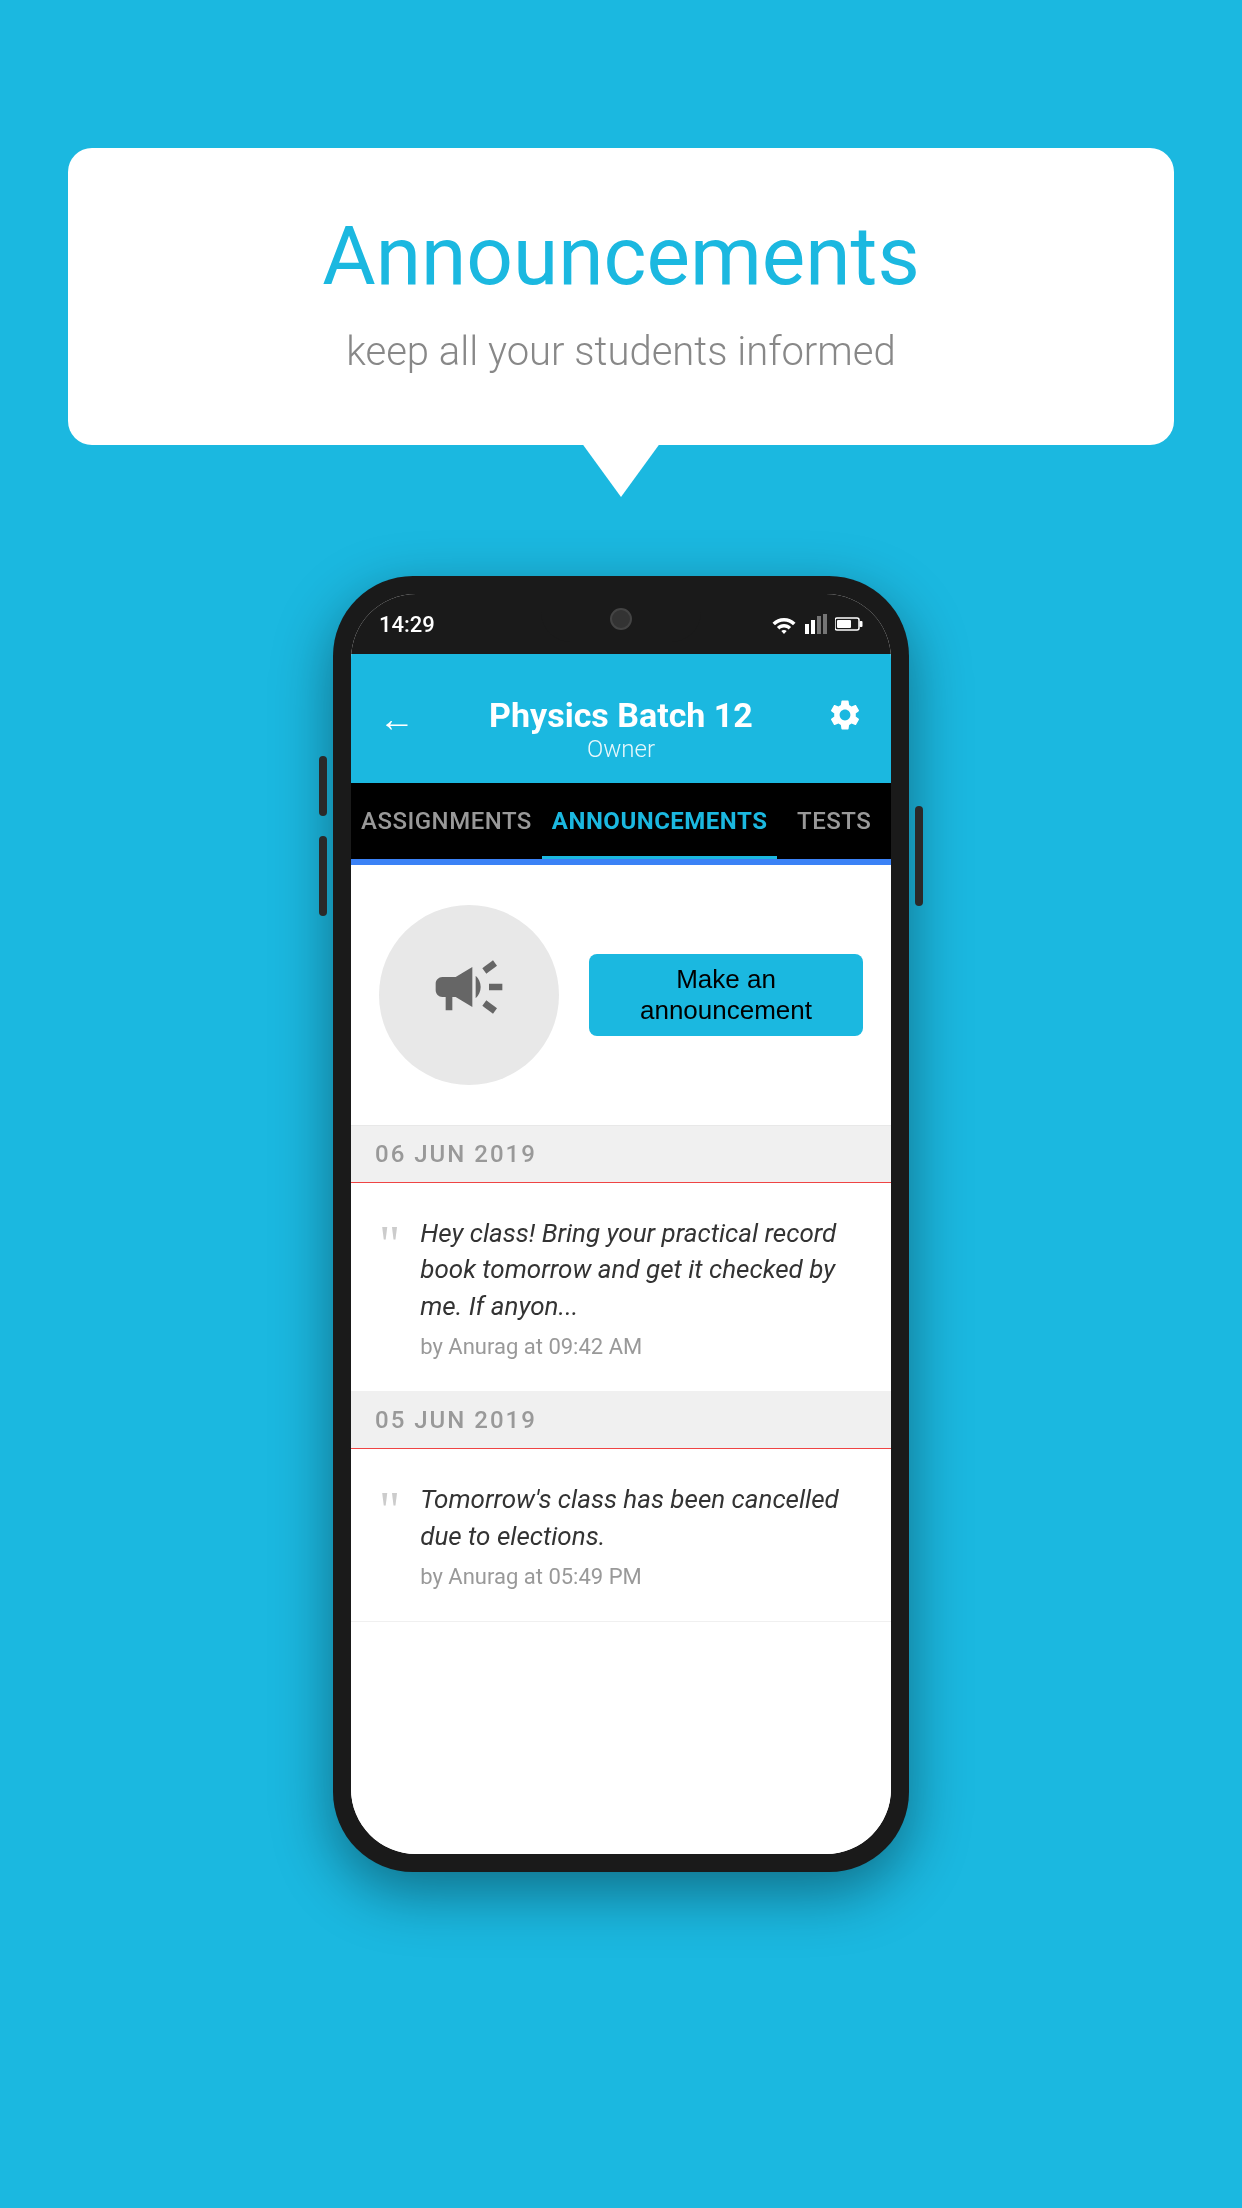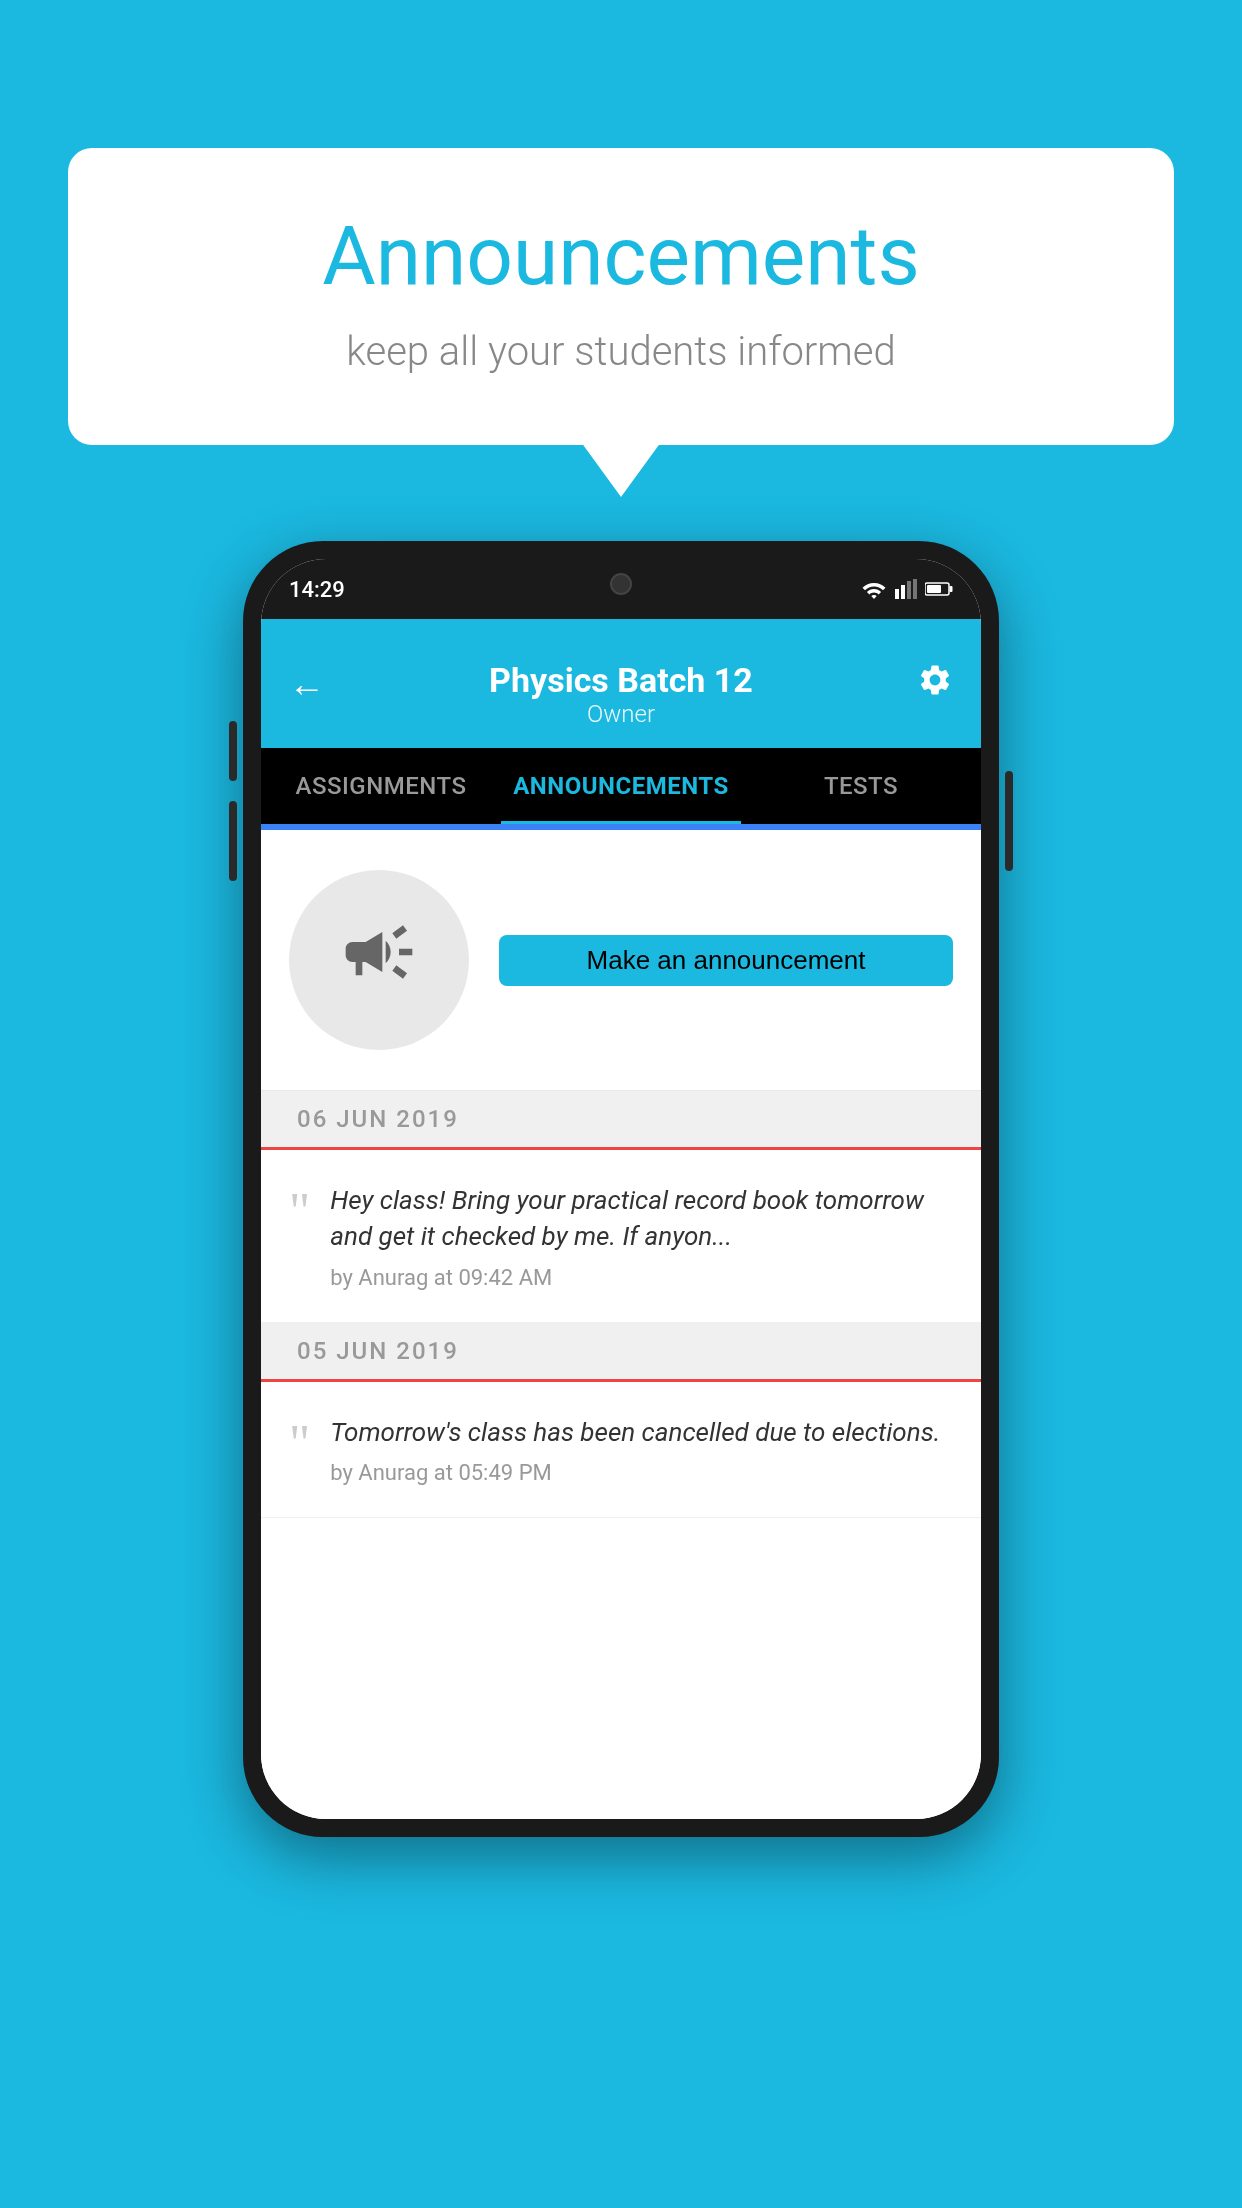--- a/index.html
+++ b/index.html
@@ -51,24 +51,24 @@
 
     .speech-bubble-subtitle {
       font-size: 40px;
       color: #888;
       font-weight: 300;
     }
 
     
     .phone-container {
       position: absolute;
-      top: 541px;
+      top: 576px;
       left: 50%;
       transform: translateX(-50%);
-      width: 756px;
+      width: 576px;
     }
 
     .phone-outer {
       background: #1a1a1a;
       border-radius: 80px;
       padding: 18px;
       box-shadow: 0 20px 60px rgba(0,0,0,0.4);
       position: relative;
     }
 
@@ -276,26 +276,26 @@
       padding: 10px 30px;
       font-size: 26px;
       font-weight: 500;
       cursor: pointer;
       width: 100%;
     }
 
     
     .date-separator {
       background: #f0f0f0;
-      padding: 14px 36px;
+      padding: 14px 24px;
       color: #999;
       font-size: 24px;
       letter-spacing: 2px;
       font-weight: 500;
-      border-bottom: 3px solid #ef4444;
+      border-bottom: 1px solid #ef4444;
     }
 
     
     .announcement-item {
       background: white;
       padding: 32px 28px;
       display: flex;
       align-items: flex-start;
       gap: 20px;
       border-bottom: 1px solid #f0f0f0;

